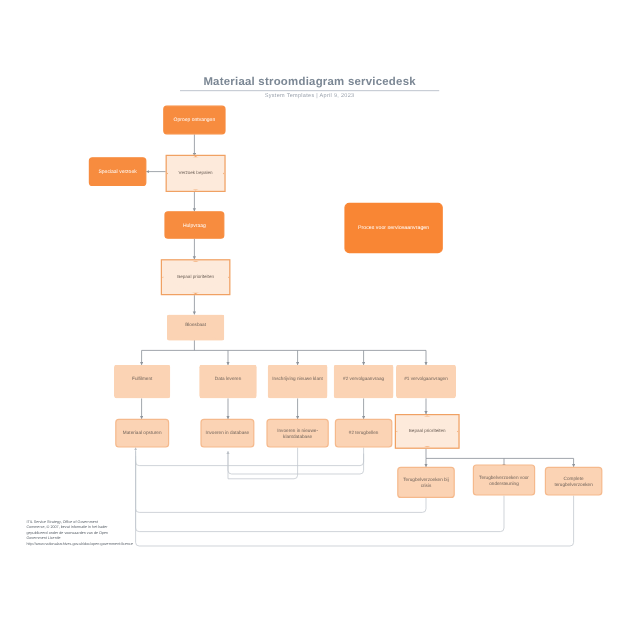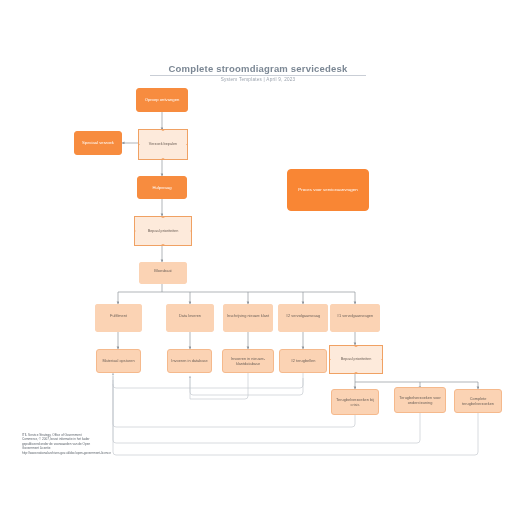--- a/index.html
+++ b/index.html
@@ -78,21 +78,21 @@
   }
   .footer .line{white-space:nowrap;}
   .footer .url{color:#5d646c;}
 </style>
 </head>
 <body>
 
 <div id="canvas">
 
   <div class="header">
-    <span class="title">Complete stroomdiagram servicedesk</span>
+    <span class="title">Materiaal stroomdiagram servicedesk</span>
   </div>
   <div class="title-rule"></div>
   <div class="subtitle">System Templates  |  April 9, 2023</div>
 
   <svg class="wires" viewBox="0 0 516 516">
     <defs>
       <marker id="ah" markerWidth="5" markerHeight="5" refX="3.6" refY="2" orient="auto">
         <path d="M0,0 L4,2 L0,4 z" fill="#8f959c"></path>
       </marker>
       <marker id="ahl" markerWidth="5" markerHeight="5" refX="3.6" refY="2" orient="auto">

